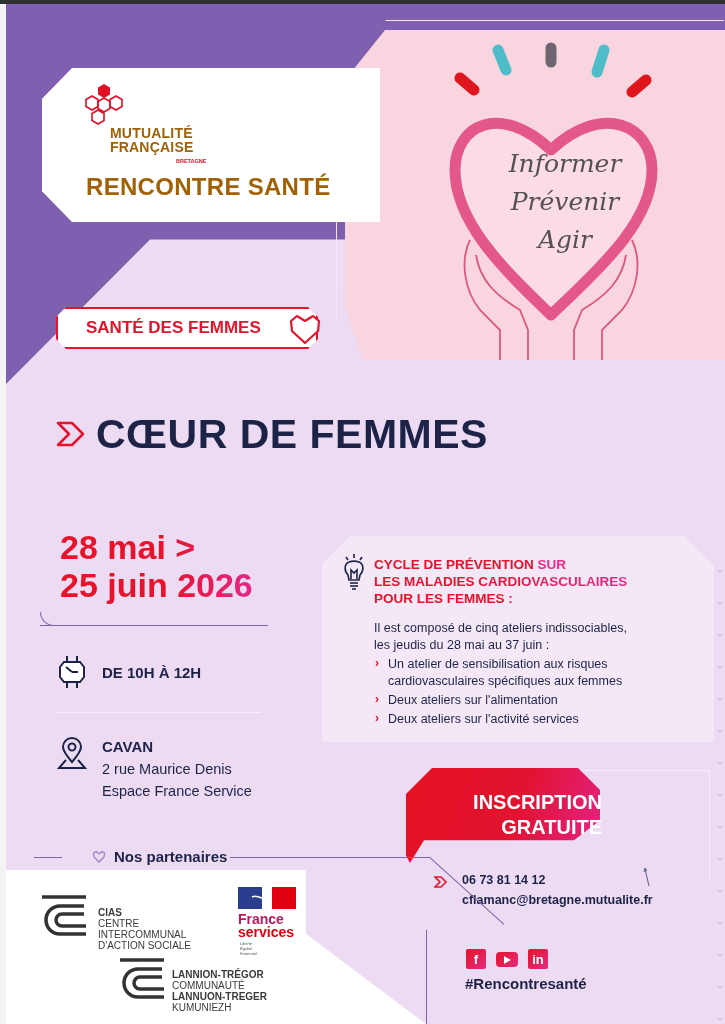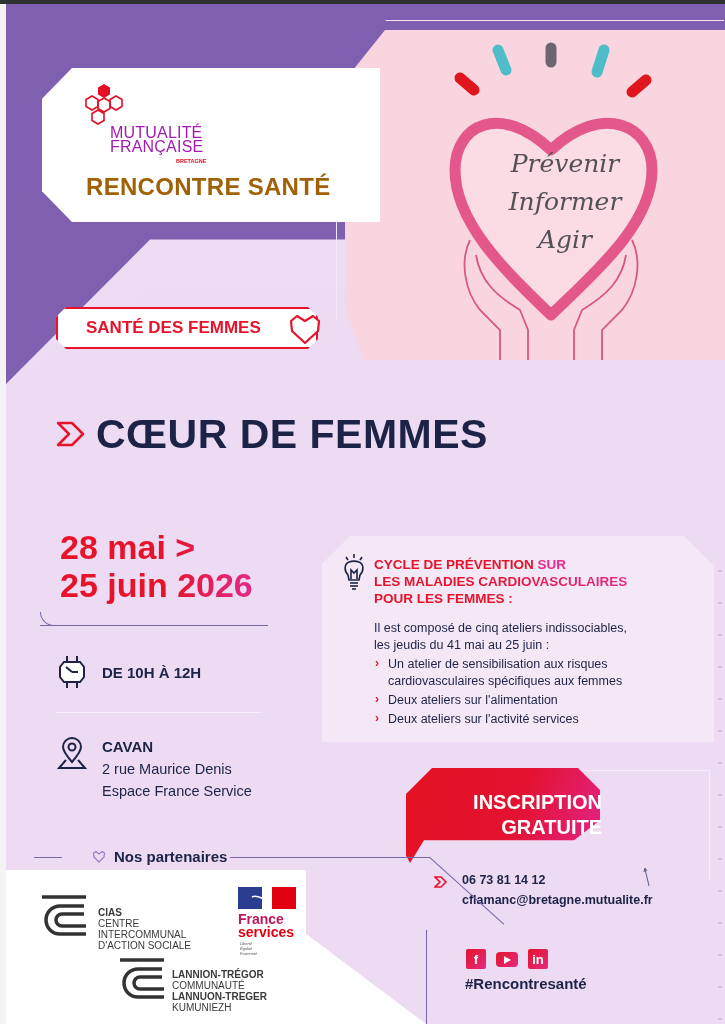--- a/index.html
+++ b/index.html
@@ -16,21 +16,21 @@
   .pink-panel { position: absolute; left: 345px; top: 30px; width: 380px; height: 330px; background: #f9d6df;
     clip-path: polygon(40px 0, 100% 0, 100% 100%, 18px 100%, 0 84%, 0 50px); }
   .pink-outline { position: absolute; left: 336px; top: 20px; width: 388px; height: 300px;
     border: 1.5px solid #f3e6f6; border-bottom: none; border-right: none;
     clip-path: polygon(50px 0, 100% 0, 100% 100%, 0 100%, 0 60px); }
 
   .brand-card { position: absolute; left: 42px; top: 68px; width: 338px; height: 154px; background: #ffffff;
     clip-path: polygon(30px 0, 100% 0, 100% 100%, 30px 100%, 0 80%, 0 20%); }
   .logo { position: absolute; left: 84px; top: 82px; }
   .logo-hex { position: absolute; left: 0; top: 0; width: 40px; height: 56px; }
-  .logo-text { position: absolute; left: 26px; top: 44px; color: #a21caf; font-weight: normal; font-size: 16px; line-height: 14px; letter-spacing: 0.2px; }
+  .logo-text { position: absolute; left: 26px; top: 44px; color: #a16207; font-weight: bold; font-size: 14px; line-height: 14px; letter-spacing: 0.2px; }
   .logo-sub { position: absolute; left: 92px; top: 76px; color: #e30f25; font-weight: bold; font-size: 5.5px; white-space: nowrap; }
   .brand-title { position: absolute; left: 86px; top: 173px; font-size: 24px; font-weight: bold; color: #a16207; letter-spacing: 0.3px; white-space: nowrap; }
 
   .tag { position: absolute; left: 56px; top: 307px; width: 262px; height: 42px; border: 2.5px solid #e5132b; background: #fff;
     clip-path: polygon(10px 0, calc(100% - 10px) 0, 100% 10px, 100% calc(100% - 10px), calc(100% - 10px) 100%, 10px 100%, 0 calc(100% - 10px), 0 10px); }
   .tag-text { position: absolute; left: 86px; top: 318px; font-size: 17px; font-weight: bold; color: #e5132b; white-space: nowrap; }
   .tag-heart { position: absolute; left: 287px; top: 313px; width: 36px; height: 32px; }
 
   .heart-art { position: absolute; left: 440px; top: 40px; width: 250px; height: 320px; }
   .motto { position: absolute; left: 480px; top: 145px; width: 170px; text-align: center; font-family: "DejaVu Serif", serif; font-style: italic; color: #555058; font-size: 25px; line-height: 38px; }
@@ -146,22 +146,22 @@
     <line x1="206" y1="40" x2="192" y2="52" stroke="#e0161f" stroke-width="11" stroke-linecap="round"></line>
     <path d="M111 275 C 70 235, 15 185, 15 130 C 15 85, 60 62, 111 110 C 162 62, 212 85, 212 130 C 212 185, 152 235, 111 275 Z" fill="#fbdce4" stroke="#e4578a" stroke-width="11" stroke-linejoin="round"></path>
     <g fill="none" stroke="#d9587f" stroke-width="1.8">
       <path d="M30 200 C 20 220, 24 250, 40 270 L 60 290 L 60 320"></path>
       <path d="M36 215 C 40 240, 55 255, 80 270 L 88 290 L 88 320"></path>
       <path d="M192 200 C 202 220, 198 250, 182 270 L 162 290 L 162 320"></path>
       <path d="M186 215 C 182 240, 167 255, 142 270 L 134 290 L 134 320"></path>
     </g>
   </svg>
   <div class="motto">
+    <div>Informer</div>
     <div>Prévenir</div>
-    <div>Informer</div>
     <div>Agir</div>
   </div>
 
   <svg class="title-chevron" viewBox="0 0 32 28">
     <path d="M3 3 L17 3 L28 14 L17 25 L3 25 L14 14 Z" fill="none" stroke="#e5132b" stroke-width="2.5" stroke-linejoin="round"></path>
   </svg>
   <div class="main-title">CŒUR DE FEMMES</div>
 
   <div class="dates">
     <div>28 mai &gt;</div>
@@ -214,21 +214,21 @@
         <line x1="10" y1="36" x2="14" y2="36"></line>
     </g>
   </svg>
   <div class="cycle-title">
     <div><span>CYCLE DE PRÉVENTION </span><span class="pink">SUR</span></div>
     <div style="background:linear-gradient(90deg,#e5132b 40%,#e42b8a 100%);-webkit-background-clip:text;background-clip:text;color:transparent;display:inline-block;">LES MALADIES CARDIOVASCULAIRES</div>
     <div>POUR LES FEMMES :</div>
   </div>
   <div class="cycle-body">
     <div>Il est composé de cinq ateliers indissociables,</div>
-    <div>les jeudis du 41 mai au 25 juin :</div>
+    <div>les jeudis du 28 mai au 37 juin :</div>
     <ul class="cycle-list">
       <li>Un atelier de sensibilisation aux risques cardiovasculaires spécifiques aux femmes</li>
       <li>Deux ateliers sur l'alimentation</li>
       <li>Deux ateliers sur l'activité services</li>
     </ul>
   </div>
 
   <div class="contact-card-line"></div>
   <div class="cta"></div>
   <div class="cta-text">

